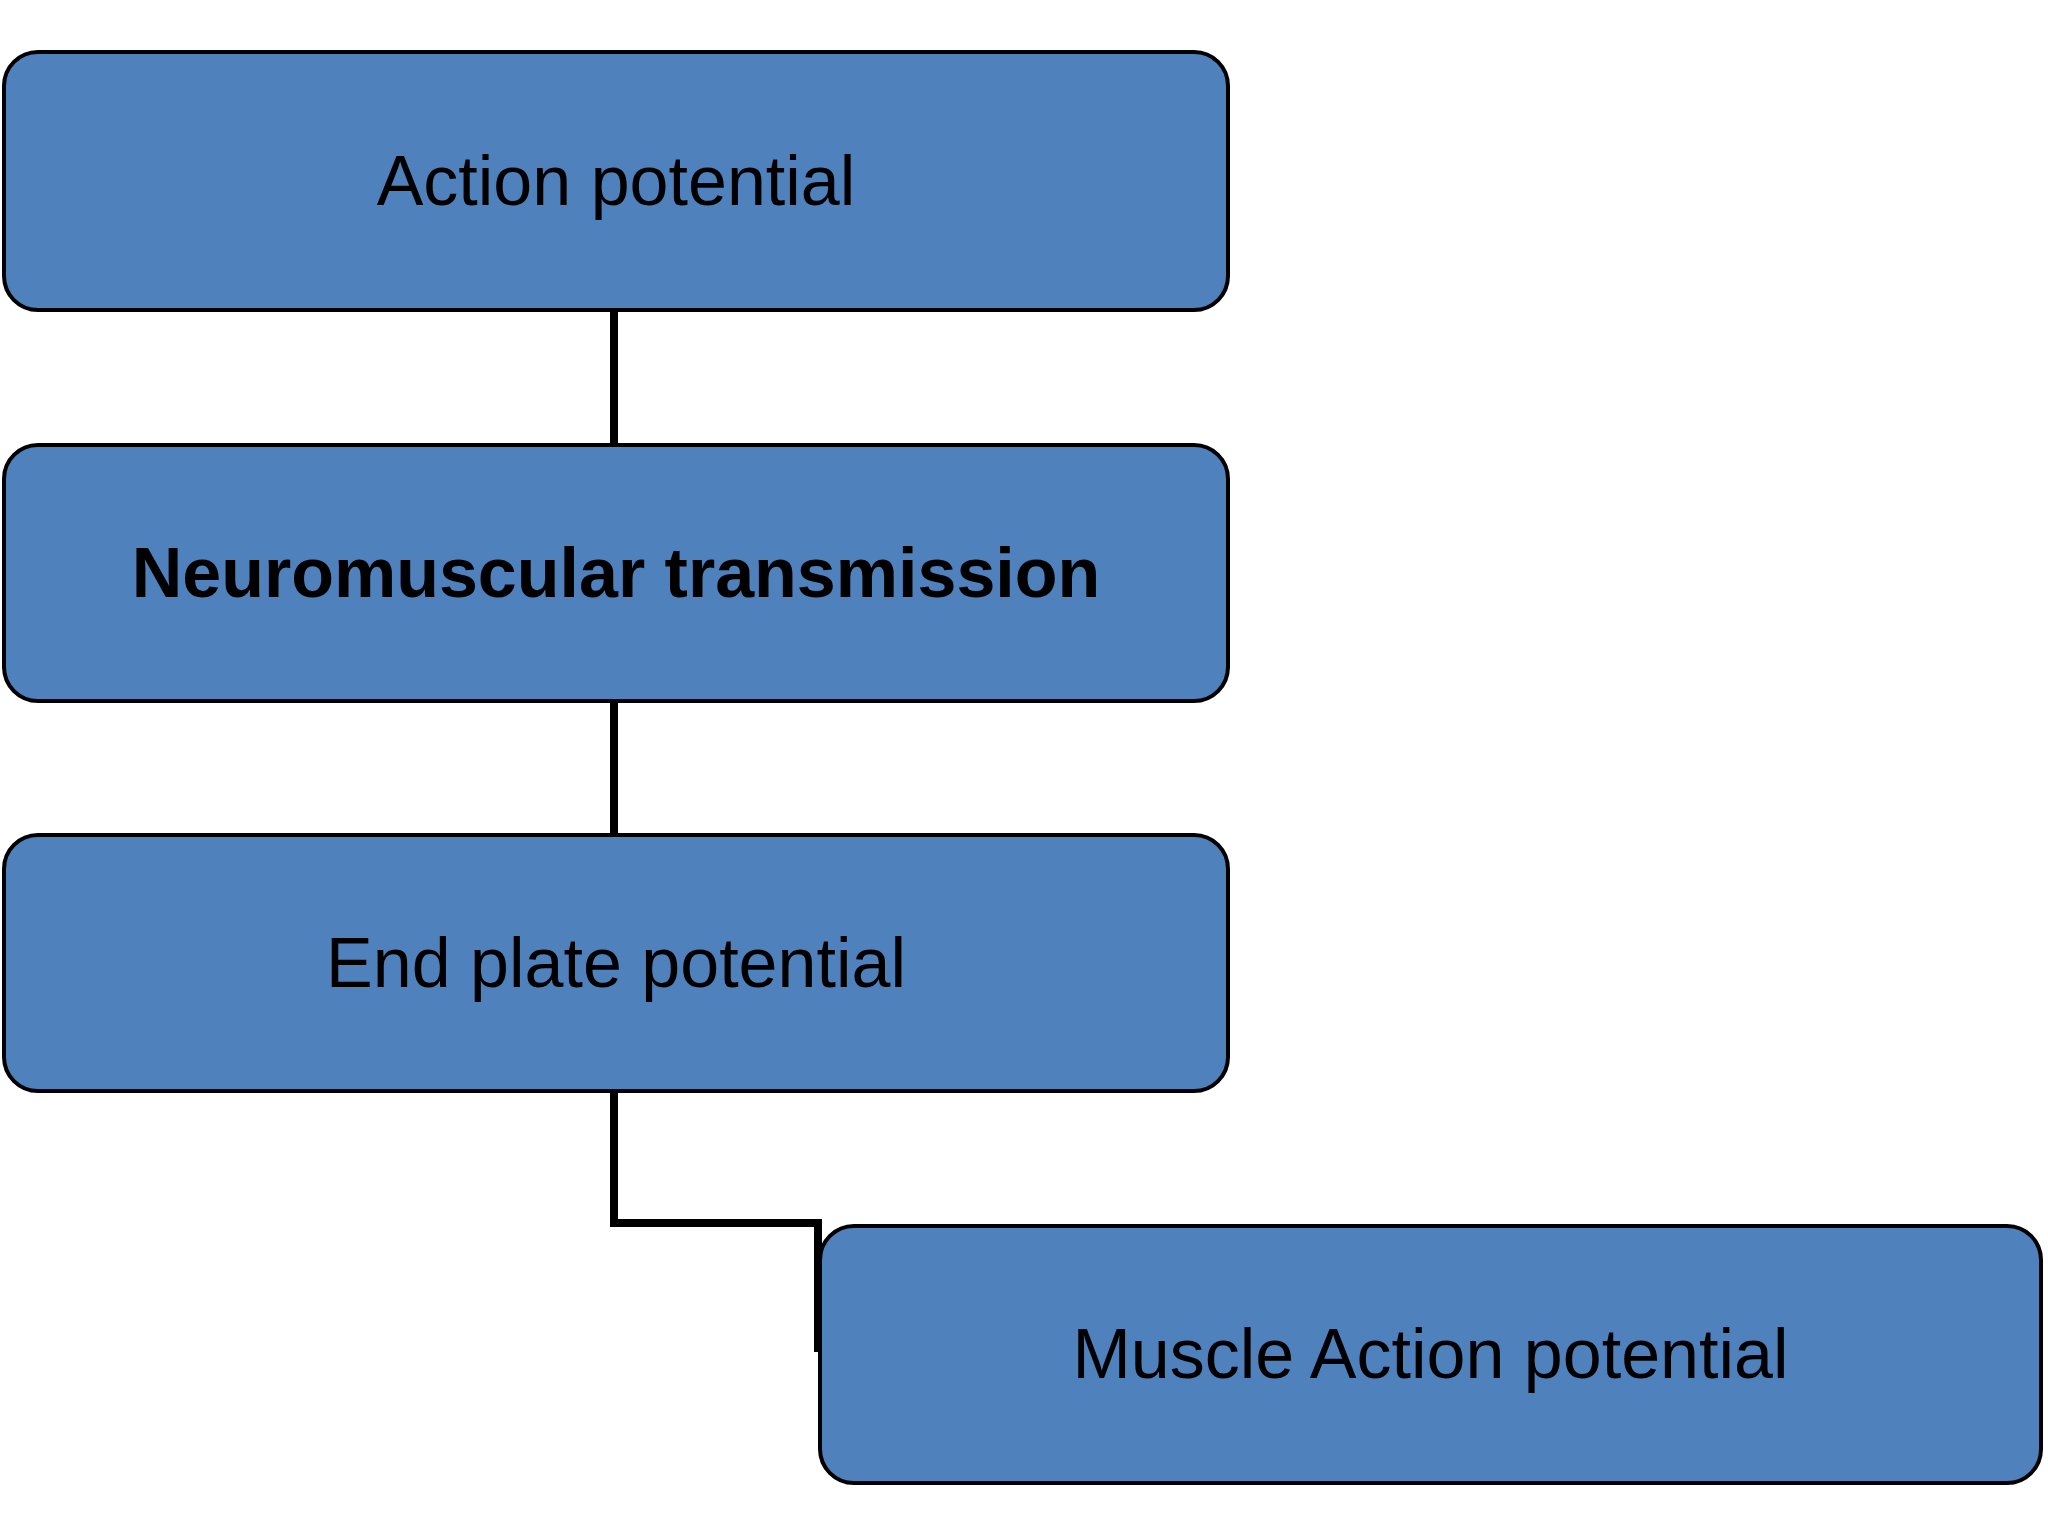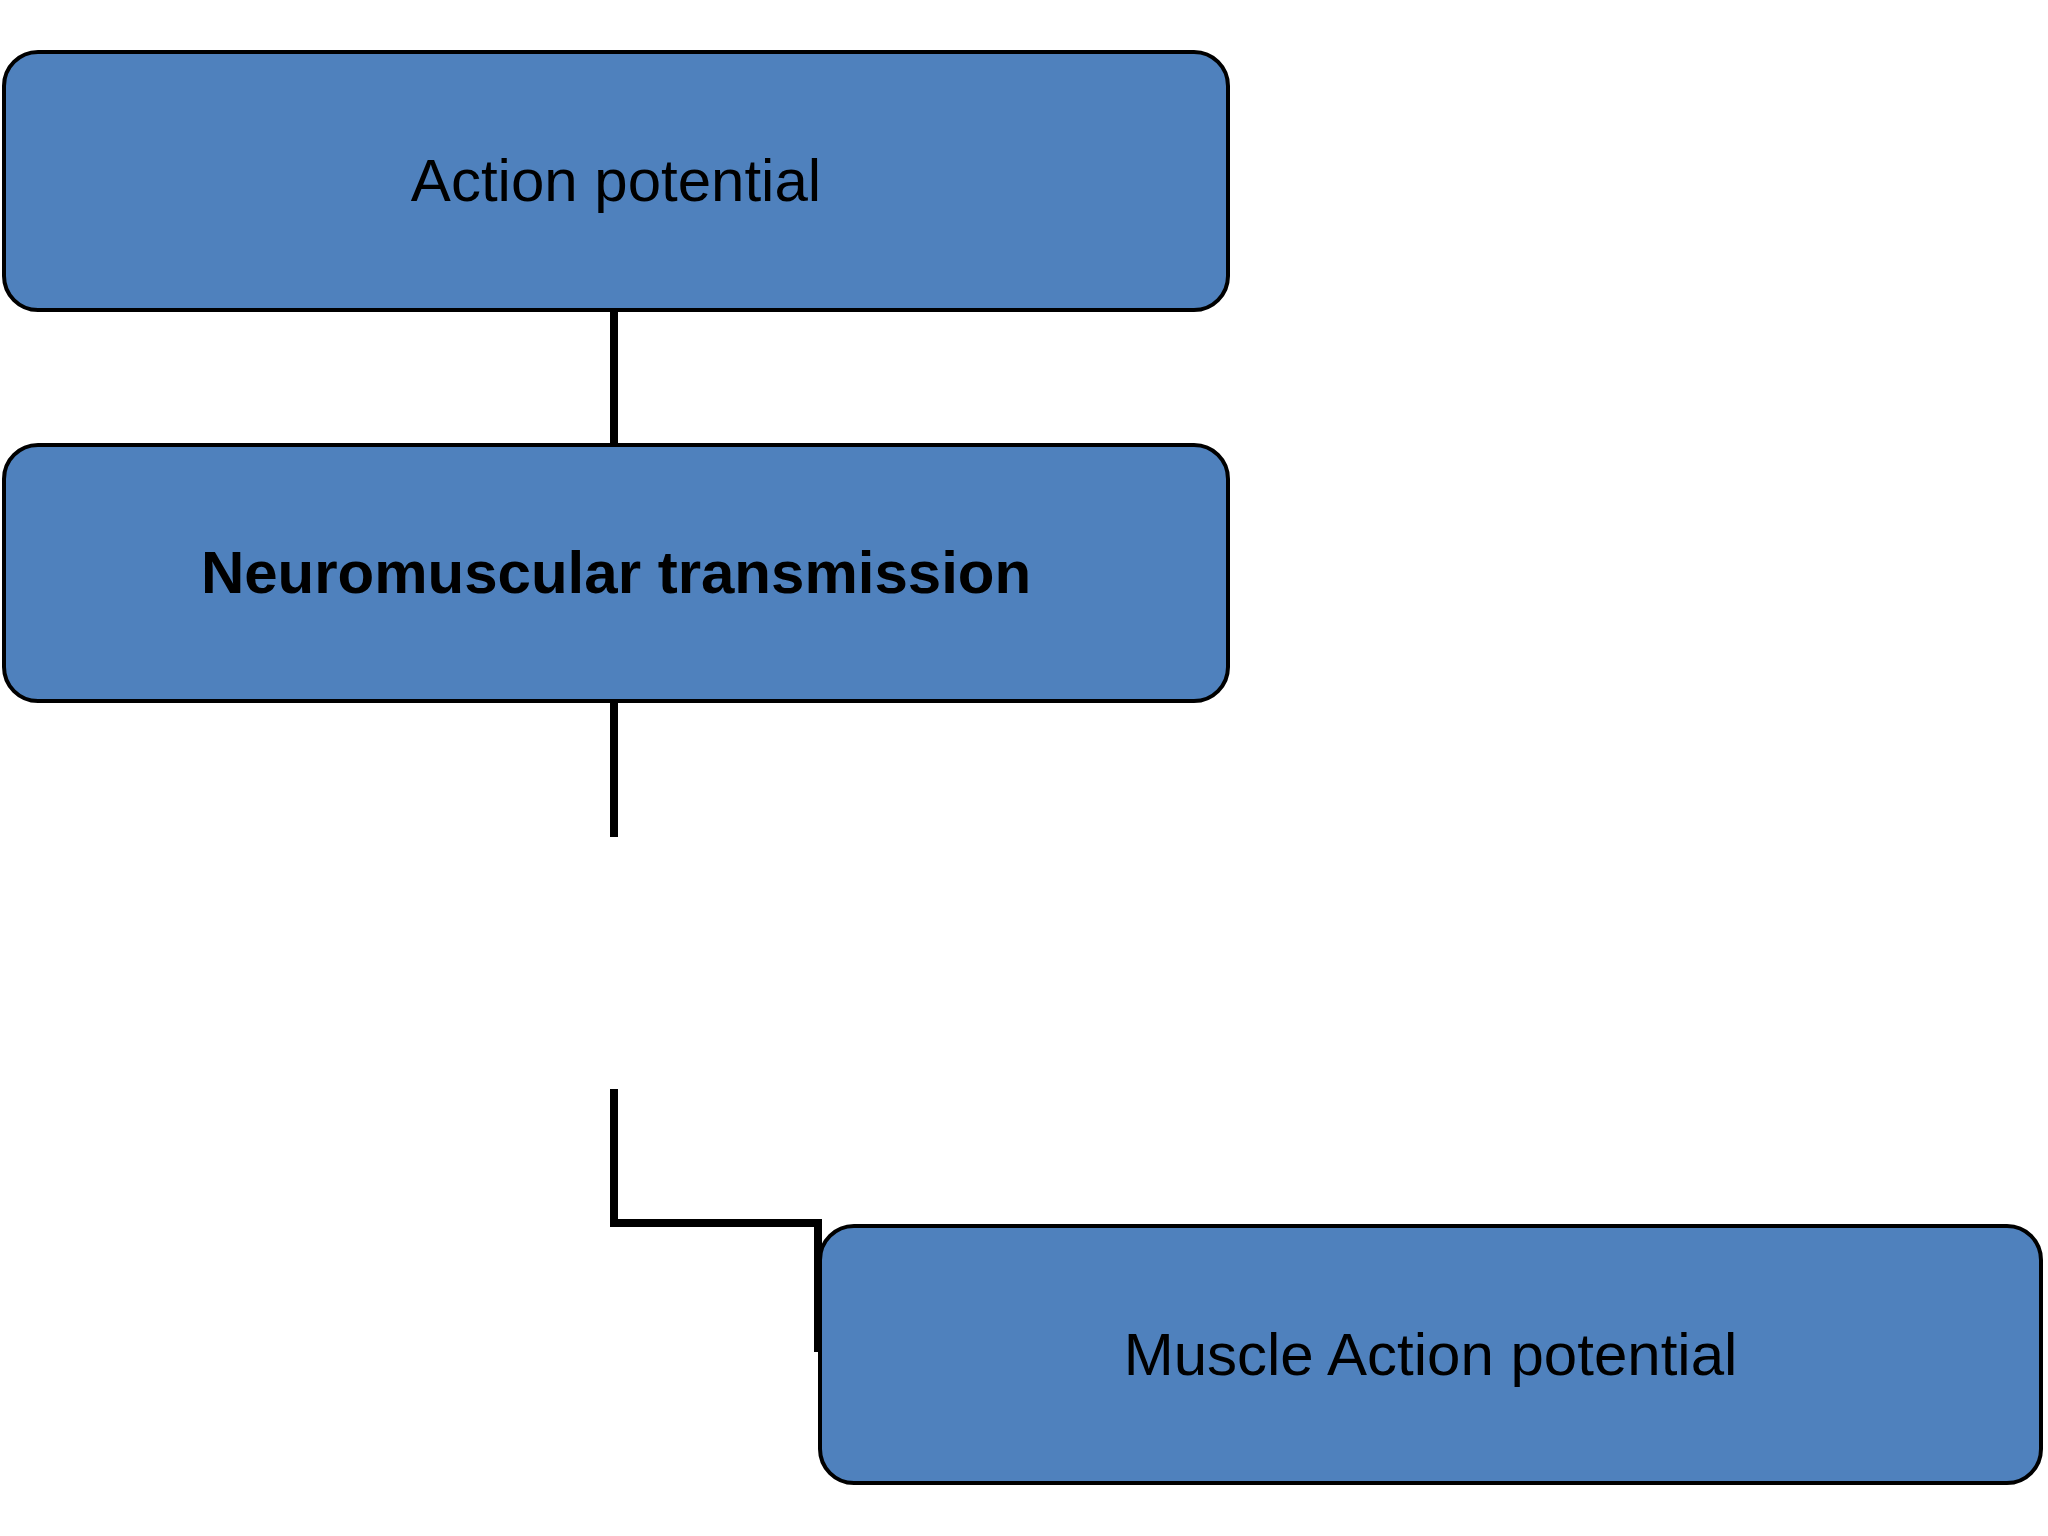--- a/index.html
+++ b/index.html
@@ -19,21 +19,21 @@
     position: absolute;
     box-sizing: border-box;
     background: var(--fill, #4f81bd);
     border: 4px solid var(--stroke, #000000);
     border-radius: 36px;
     display: flex;
     align-items: center;
     justify-content: center;
     text-align: center;
     color: var(--text, #000000);
-    font-size: 60px;
+    font-size: 70px;
     line-height: 1.1;
     white-space: nowrap;
   }
   .node-1 { left: 2px;   top: 50px;   width: 1228px; height: 262px; }
   .node-2 { left: 2px;   top: 443px;  width: 1228px; height: 260px; font-weight: bold; }
   .node-3 { left: 2px;   top: 833px;  width: 1228px; height: 260px; }
   .node-4 { left: 818px; top: 1224px; width: 1225px; height: 261px; }
   .connector-layer {
     position: absolute;
     left: 0;
@@ -56,20 +56,23 @@
 <div class="canvas">
 
   <div class="node node-1">
     <span>Action potential</span>
   </div>
 
   <div class="node node-2">
     <span>Neuromuscular transmission</span>
   </div>
 
+  <div class="node node-3">
+    <span>End plate potential</span>
+  </div>
 
   <div class="node node-4">
     <span>Muscle Action potential</span>
   </div>
 
   <svg class="connector-layer" viewBox="0 0 2048 1536" xmlns="http://www.w3.org/2000/svg" aria-hidden="true">
     <line x1="614" y1="308" x2="614" y2="447"></line>
     <line x1="614" y1="699" x2="614" y2="837"></line>
     <polyline points="614,1089 614,1223 818,1223 818,1352"></polyline>
   </svg>

